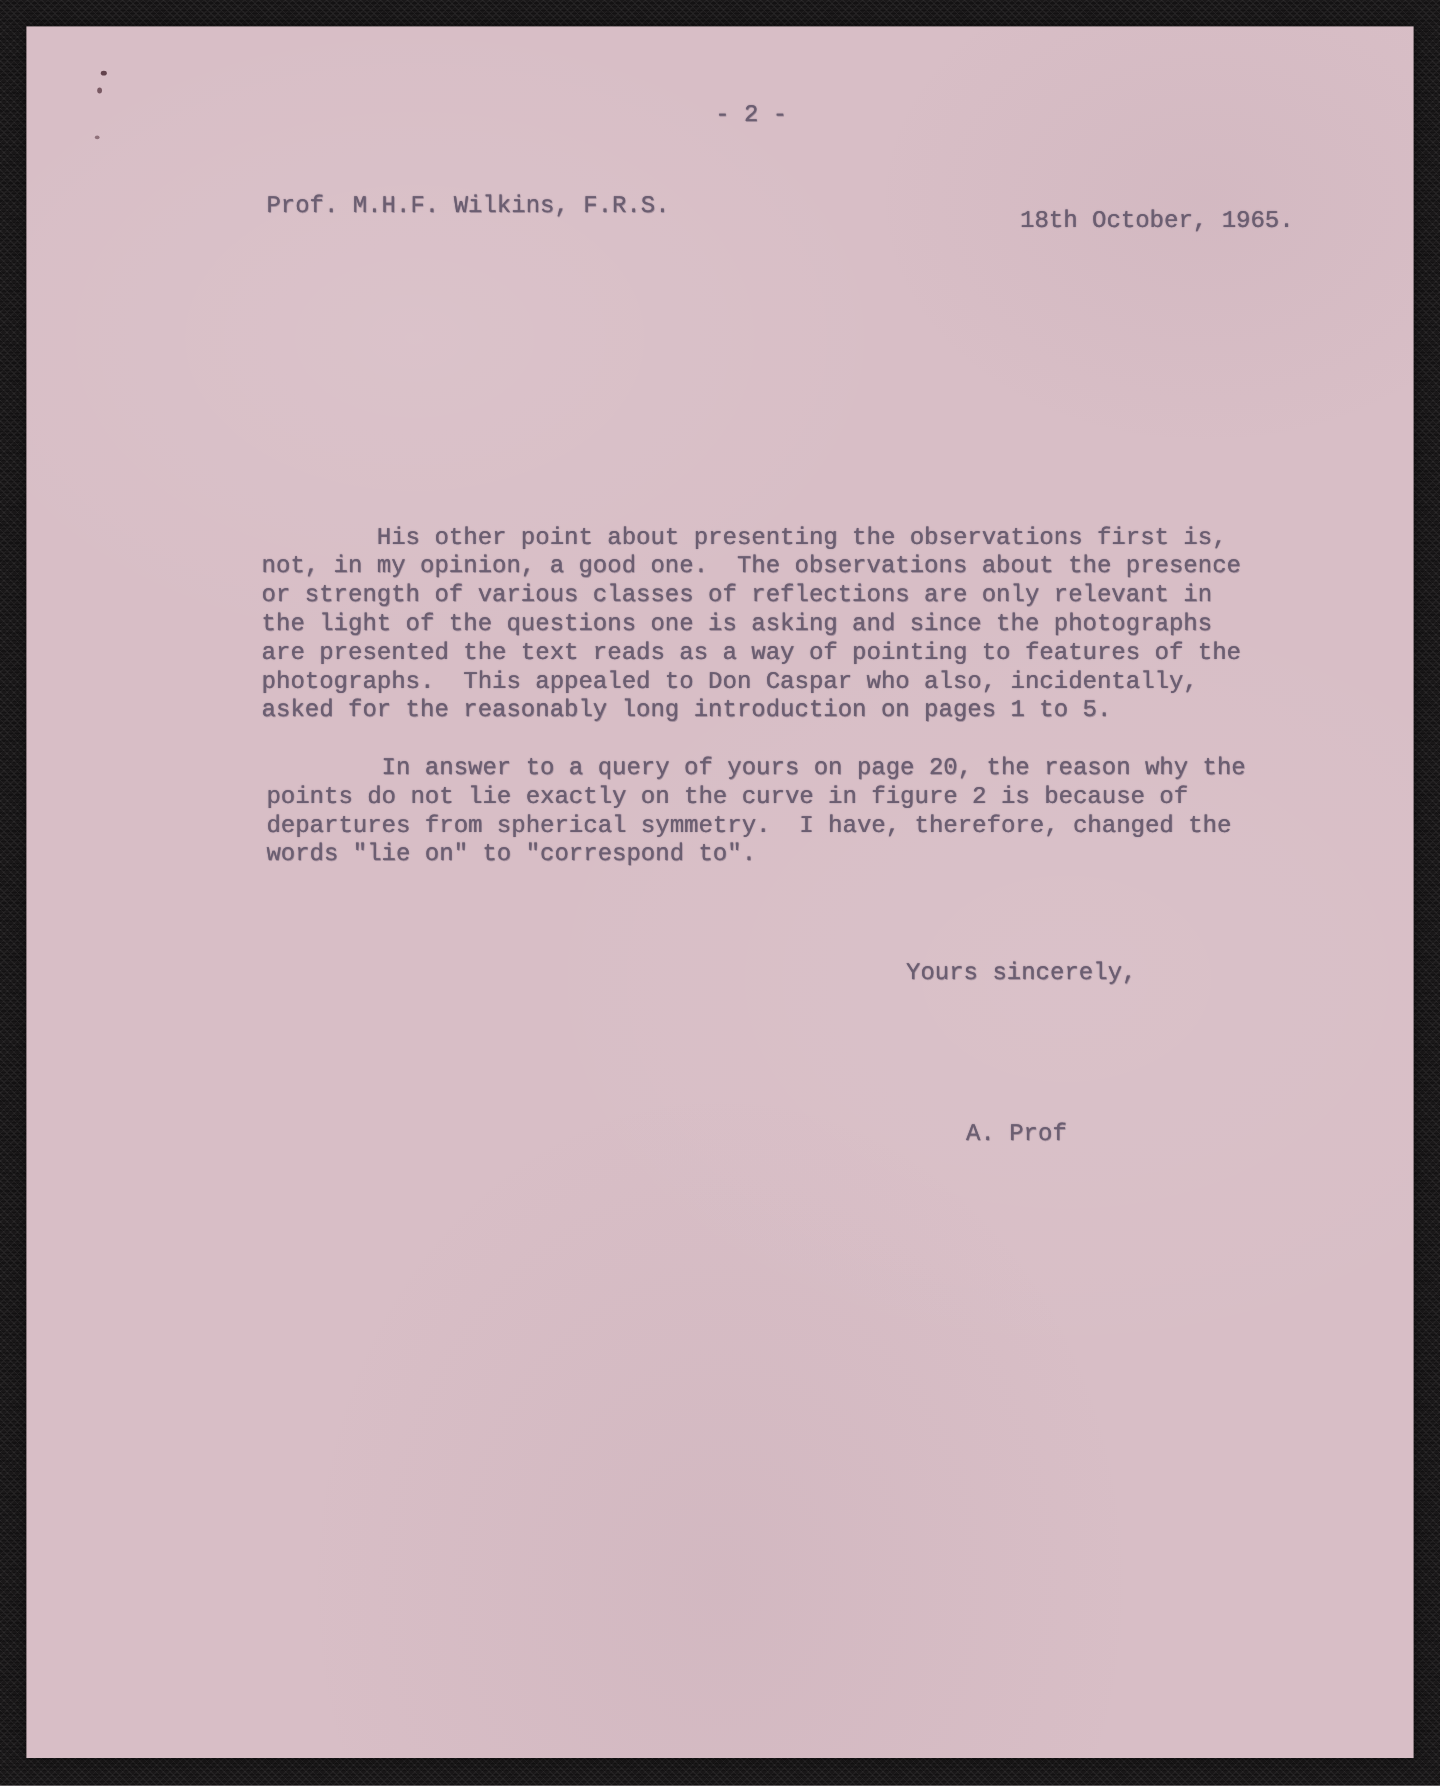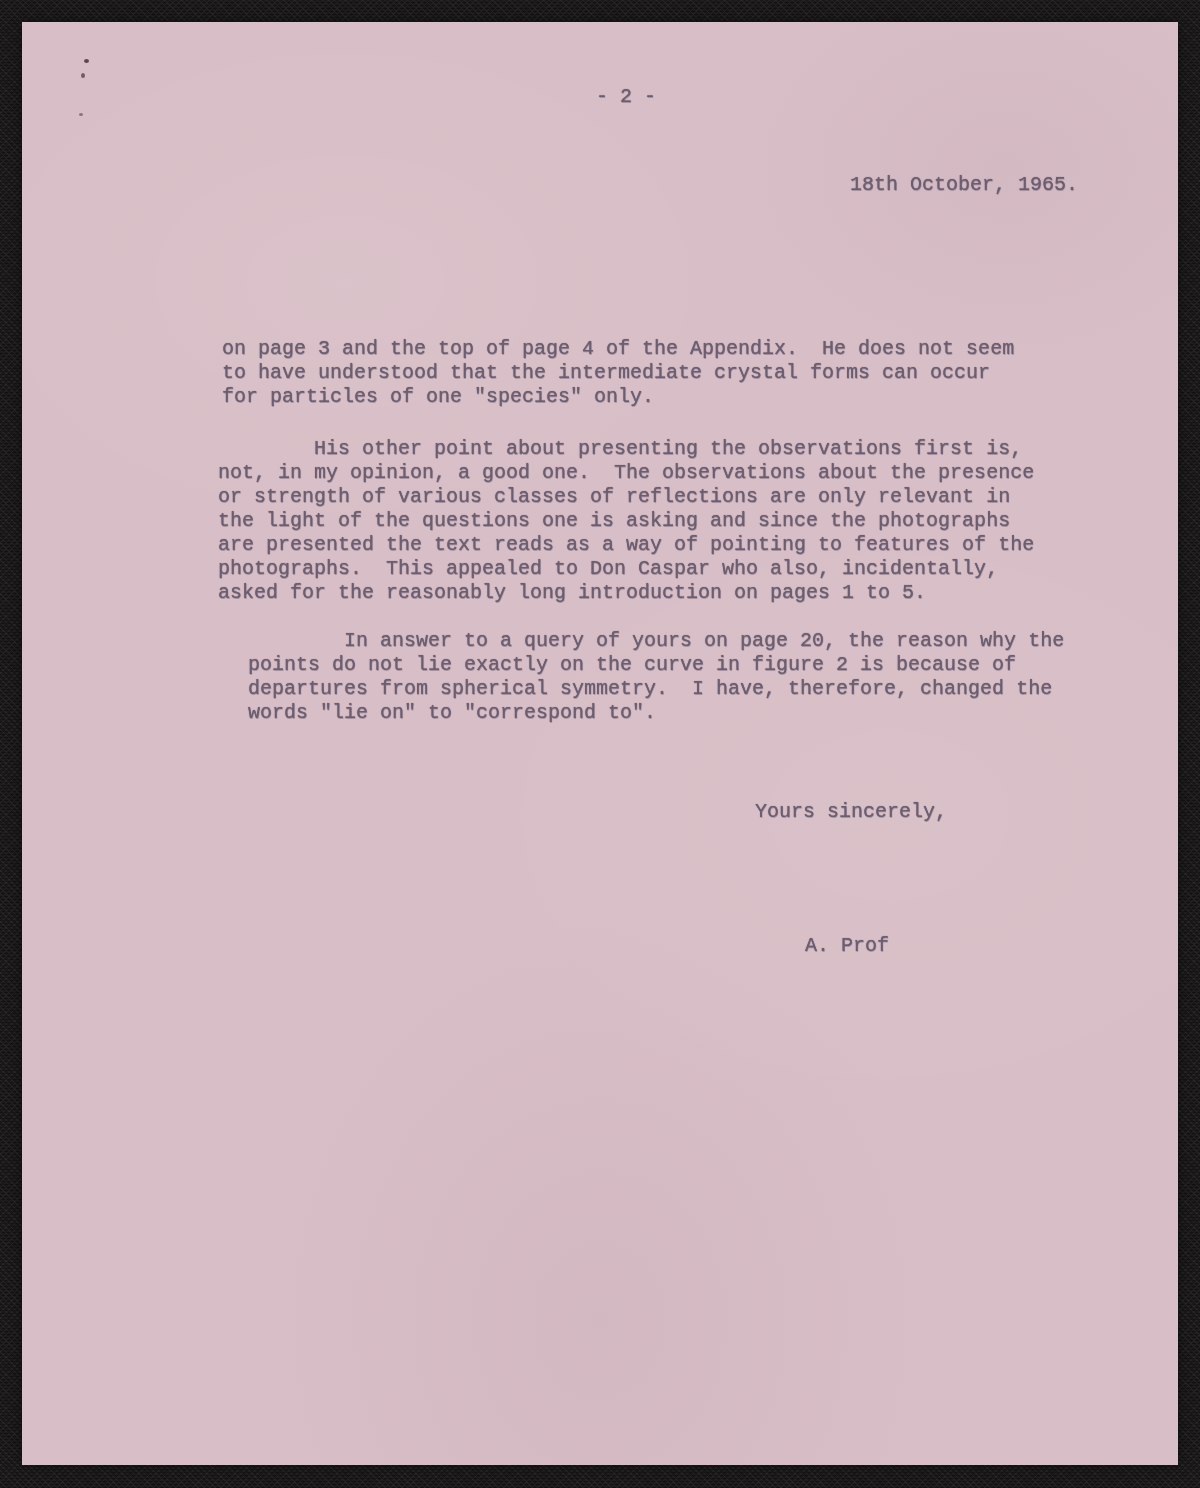--- a/index.html
+++ b/index.html
@@ -43,21 +43,21 @@
     color: #6b5e71;
     text-shadow: 0 0 1px rgba(96,84,104,0.85), 0.5px 0.5px 0.5px rgba(96,84,104,0.35);
     white-space: pre;
     letter-spacing: 0px;
   }
   .page-number   { top: 63px;  left: 574px; }
   .recipient     { top: 139px; left: 200px; }
   .letter-date   { top: 151px; left: 828px; }
   .para-1        { top: 315px; left: 200px; }
   .para-2        { top: 415px; left: 196px; }
-  .para-3        { top: 607px; left: 200px; margin-left: 26px; }
+  .para-3        { top: 607px; left: 200px; }
   .closing       { top: 778px; left: 733px; }
   .signature     { top: 912px; left: 783px; }
   .ink-speck {
     position: absolute;
     border-radius: 50%;
     background: #46242e;
     opacity: 0.8;
   }
   .speck-1 { left: 62px; top: 37px; width: 5px; height: 4px; }
   .speck-2 { left: 59px; top: 51px; width: 4px; height: 5px; opacity: 0.65; }
@@ -68,26 +68,24 @@
 
 <div class="scan-bed">
   <div class="paper">
 
     <div class="ink-speck speck-1"></div>
     <div class="ink-speck speck-2"></div>
     <div class="ink-speck speck-3"></div>
 
     <div class="typed page-number">- 2 -</div>
 
+    <div class="typed recipient">Prof. M.H.F. Wilkins, F.R.S.</div>
 
     <div class="typed letter-date">18th October, 1965.</div>
 
-    <div class="typed para-1">on page 3 and the top of page 4 of the Appendix.  He does not seem
-to have understood that the intermediate crystal forms can occur
-for particles of one "species" only.</div>
 
     <div class="typed para-2">        His other point about presenting the observations first is,
 not, in my opinion, a good one.  The observations about the presence
 or strength of various classes of reflections are only relevant in
 the light of the questions one is asking and since the photographs
 are presented the text reads as a way of pointing to features of the
 photographs.  This appealed to Don Caspar who also, incidentally,
 asked for the reasonably long introduction on pages 1 to 5.</div>
 
     <div class="typed para-3">        In answer to a query of yours on page 20, the reason why the

